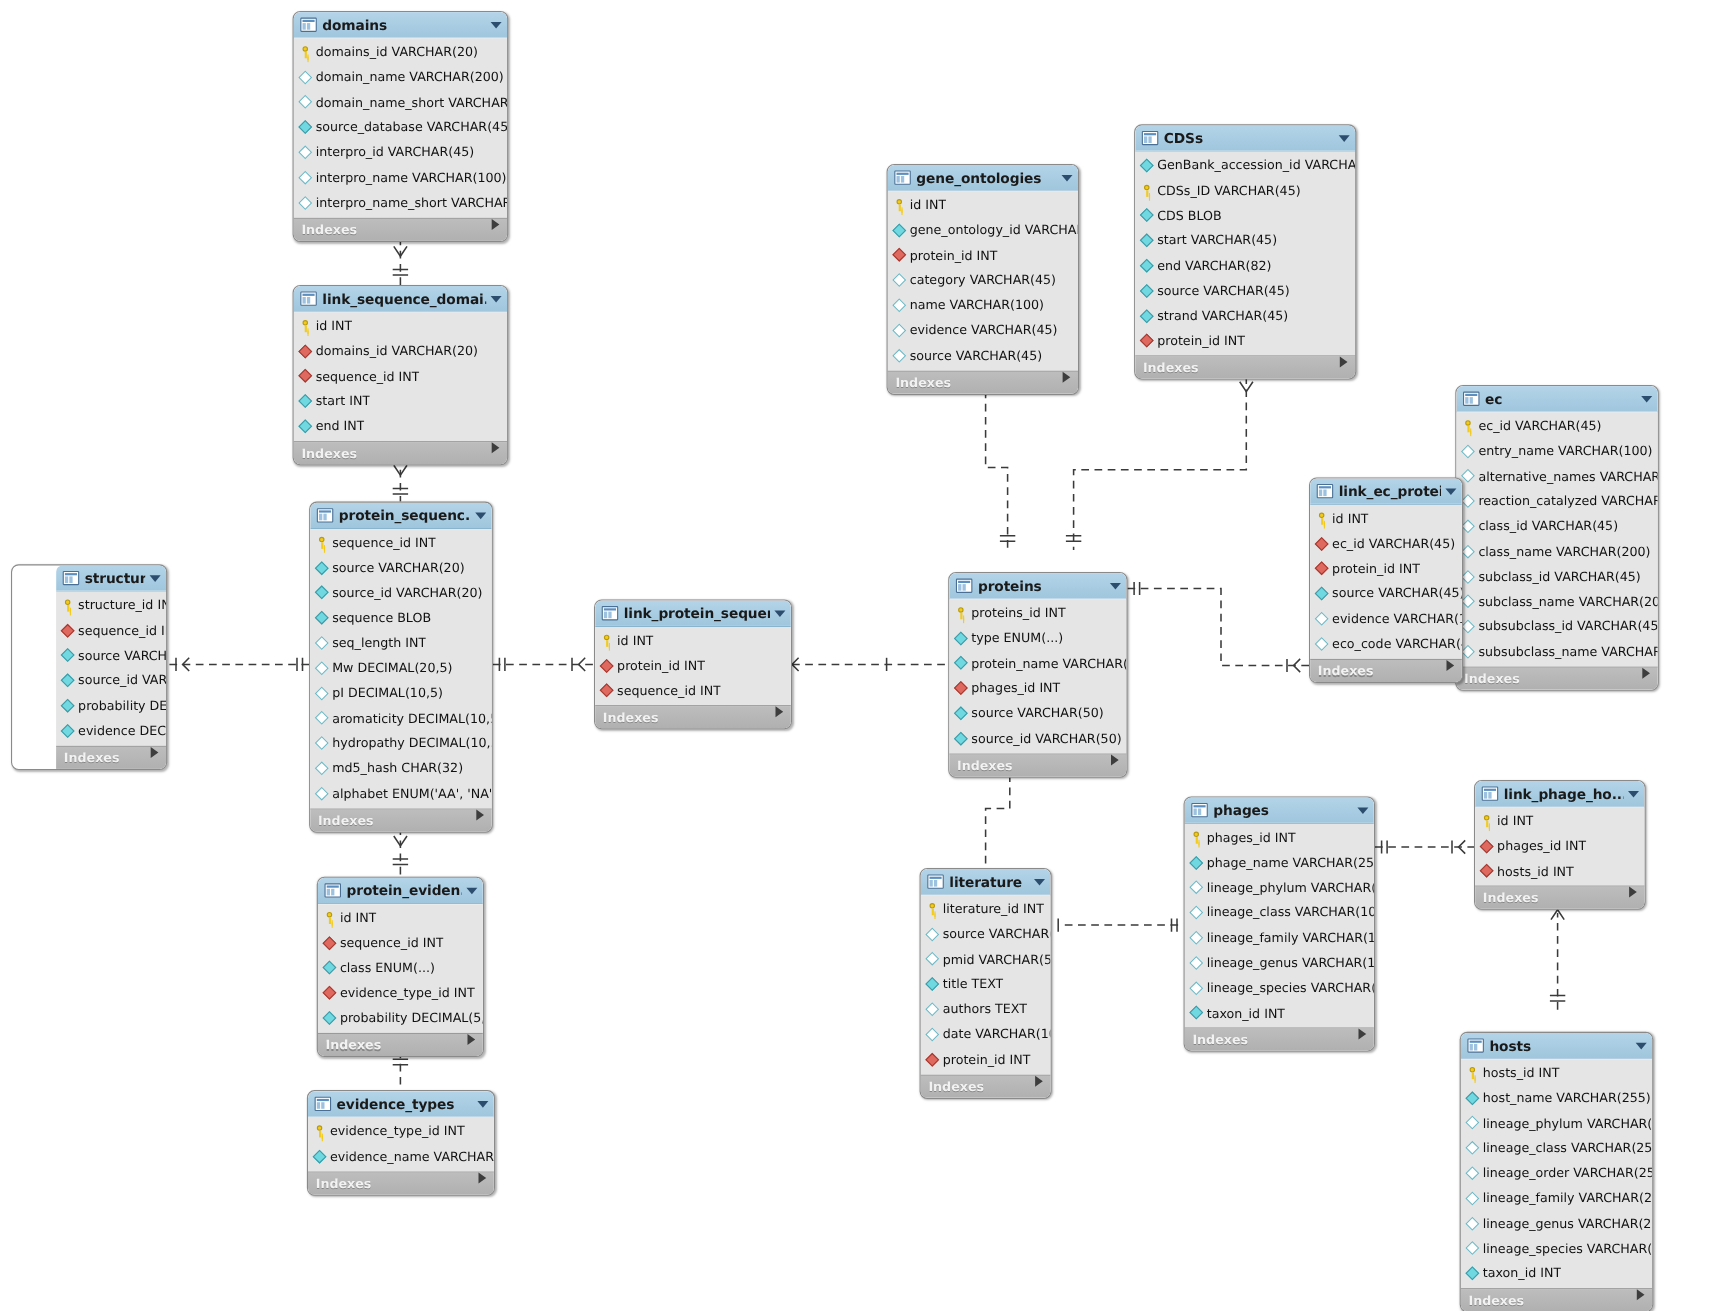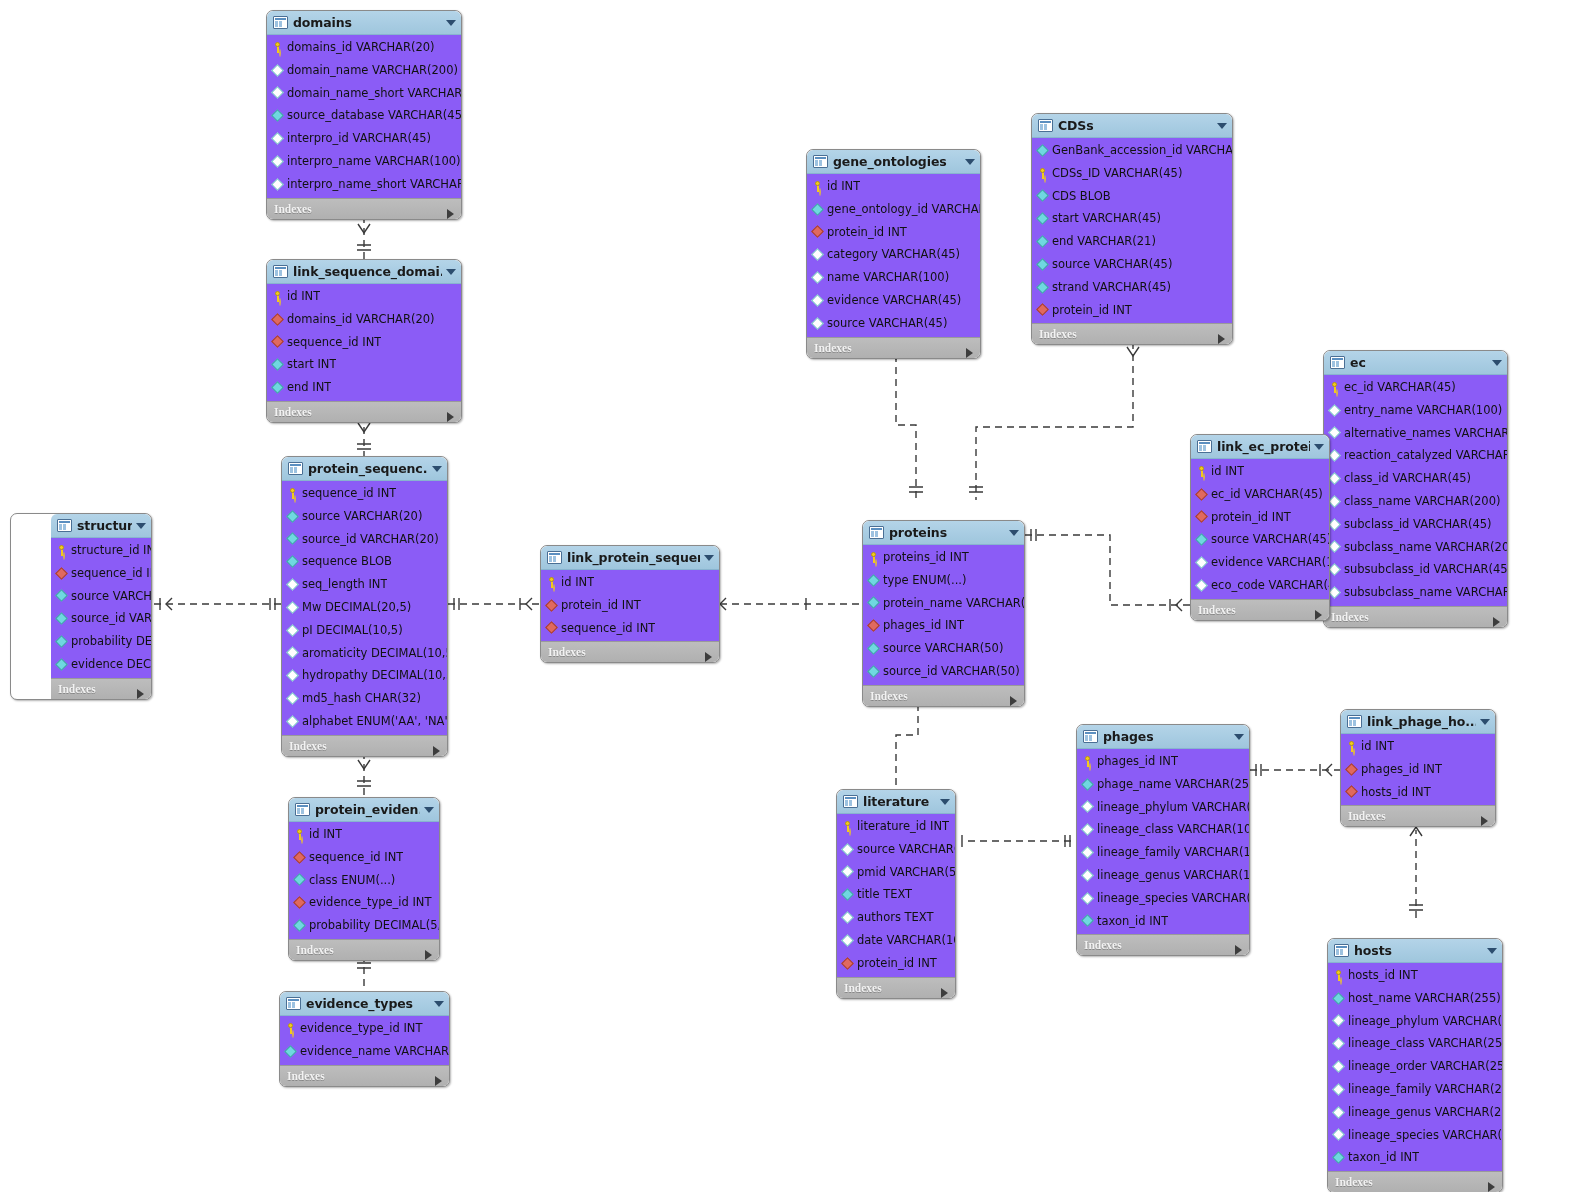--- a/index.html
+++ b/index.html
@@ -23,21 +23,21 @@
     white-space:nowrap;overflow:hidden;flex:1;letter-spacing:-0.1px;}
   .tbl-icon{width:13px;height:11px;margin-right:5px;flex:none;position:relative;
     background:#ffffff;border:1px solid #4a6f94;border-radius:1px;}
   .tbl-icon:before{content:"";position:absolute;left:1px;top:1px;right:1px;height:2px;background:#5b8fc0;}
   .tbl-icon:after{content:"";position:absolute;left:1px;top:4px;width:3px;bottom:1px;
     background:#9dc2e0;box-shadow:4px 0 0 #9dc2e0;}
   .caret{width:0;height:0;flex:none;margin-left:4px;
     border-left:5px solid transparent;border-right:5px solid transparent;
     border-top:6px solid #2c4d6e;}
 
-  .cols{padding:1px 0 2px 0;background:#8b5cf6;}
+  .cols{padding:1px 0 2px 0;background:#e5e5e5;}
   .col{height:22.8px;line-height:22.8px;display:flex;align-items:center;
     padding-left:5px;font-size:11.5px;color:#111;white-space:nowrap;overflow:hidden;}
   .col .lbl{overflow:hidden;text-overflow:clip;white-space:nowrap;}
 
   .ico{width:11px;height:11px;margin-right:4px;flex:none;position:relative;}
   
   .ico.pk{background:transparent;}
   .ico.pk:before{content:"";position:absolute;left:3px;top:0;width:5px;height:5px;
     border-radius:50%;background:#f2cb1d;border:1px solid #b99a0d;box-sizing:border-box;}
   .ico.pk:after{content:"";position:absolute;left:4.5px;top:5px;width:2px;height:6px;
@@ -45,22 +45,22 @@
   
   .ico.dia{width:9px;height:9px;margin-right:5px;margin-left:1px;
     transform:rotate(45deg);box-sizing:border-box;}
   .ico.fk{background:#e0695f;border:1px solid #a33a31;}
   .ico.nn{background:#6fd8e0;border:1px solid #3f9aa6;}
   .ico.nul{background:#ffffff;border:1px solid #6fb9c6;}
 
   .indexes{height:20px;line-height:20px;
     background:linear-gradient(to bottom,#bdbdbd 0%,#b0b0b0 100%);
     border-top:1px solid #9a9a9a;
-    display:flex;align-items:flex-end;justify-content:space-between;
-    padding:0 7px 0 7px;font-family:Liberation Serif, serif;}
+    display:flex;align-items:flex-start;justify-content:space-between;
+    padding:0 7px 0 7px;}
   .indexes .ilab{font-size:11.5px;font-weight:bold;color:#f2f2f2;
     text-shadow:0 1px 0 rgba(0,0,0,0.25);}
   .tri-right{width:0;height:0;border-top:5px solid transparent;
     border-bottom:5px solid transparent;border-left:7px solid #3d3d3d;}
 </style>
 </head>
 <body>
 
 <div id="canvas">
 
@@ -437,21 +437,21 @@
           <div class="col">
             <span class="ico dia nn"></span>
             <span class="lbl">CDS BLOB</span>
           </div>
           <div class="col">
             <span class="ico dia nn"></span>
             <span class="lbl">start VARCHAR(45)</span>
           </div>
           <div class="col">
             <span class="ico dia nn"></span>
-            <span class="lbl">end VARCHAR(21)</span>
+            <span class="lbl">end VARCHAR(82)</span>
           </div>
           <div class="col">
             <span class="ico dia nn"></span>
             <span class="lbl">source VARCHAR(45)</span>
           </div>
           <div class="col">
             <span class="ico dia nn"></span>
             <span class="lbl">strand VARCHAR(45)</span>
           </div>
           <div class="col">

